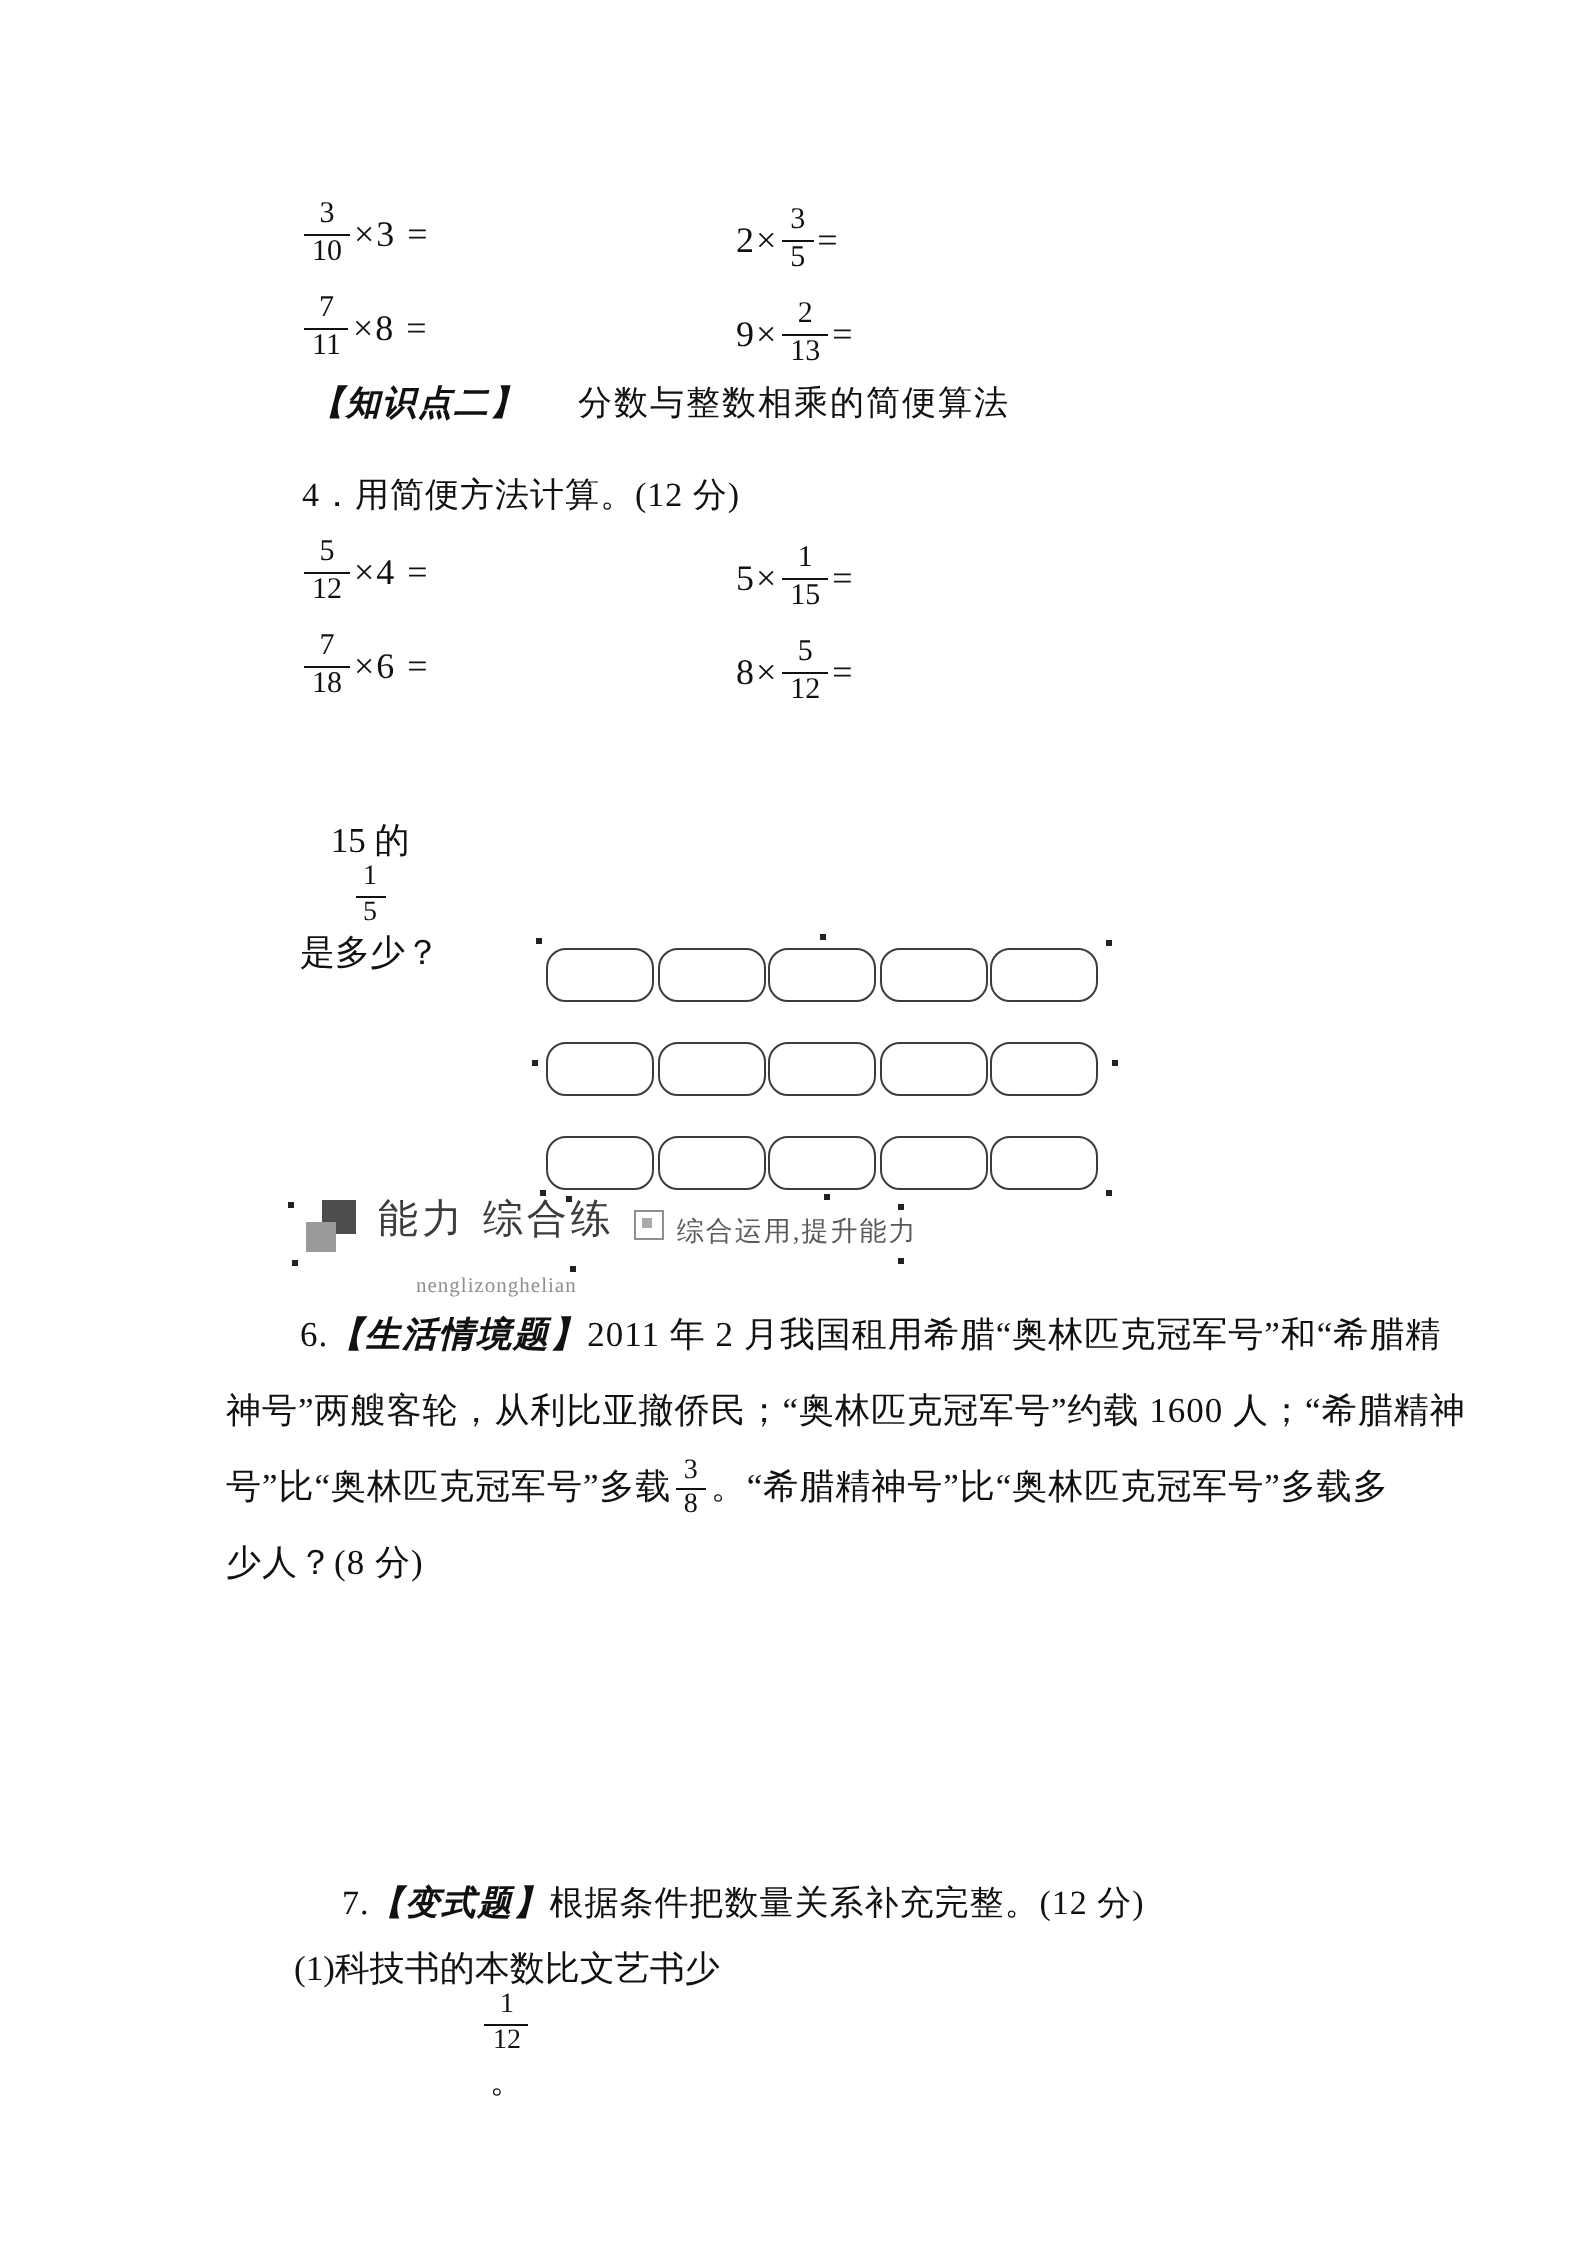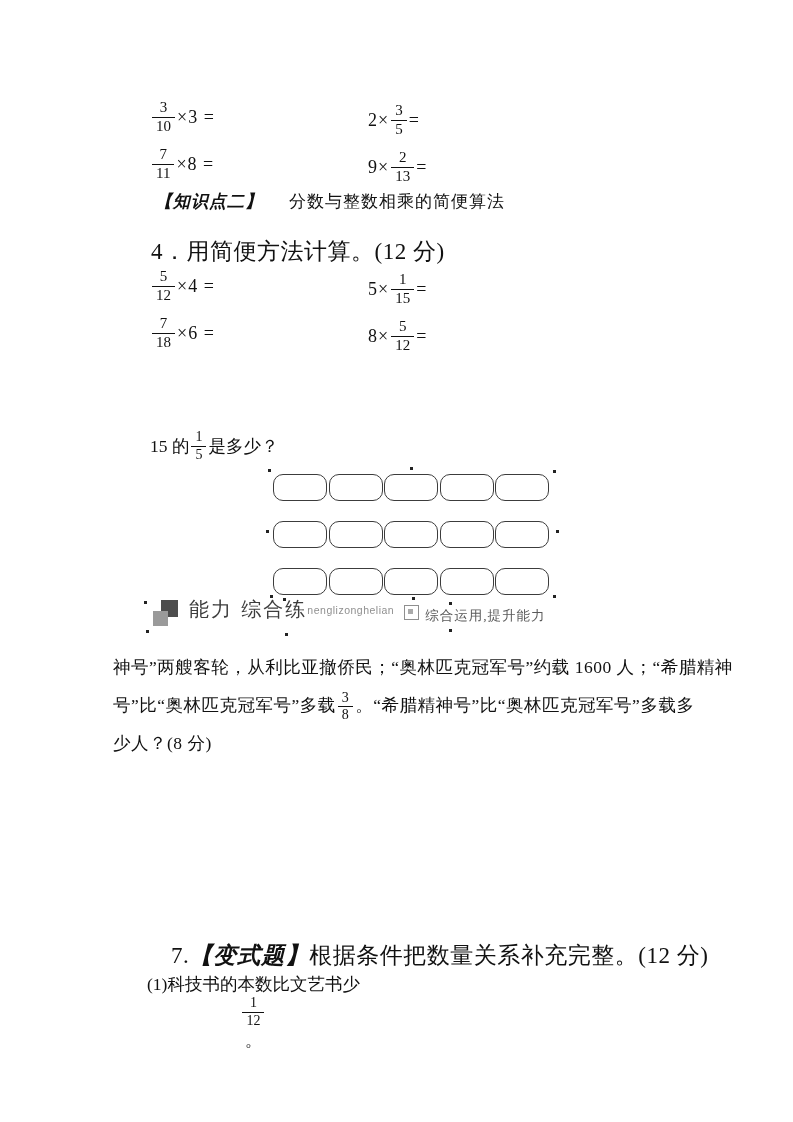--- a/index.html
+++ b/index.html
@@ -18,40 +18,40 @@
   .frac .fnum{padding:0 4px 1px;}
   .frac .fden{border-top:1.2px solid #111;padding:1px 4px 0;}
   .mrow{height:48px;display:flex;align-items:center;}
   .col-left{position:absolute;left:150px;}
   .col-right{position:absolute;left:368px;}
 
   
   .kp{font-size:17px;white-space:nowrap;}
   .kai{font-style:italic;font-weight:600;letter-spacing:1px;}
   .kp .kp-text{margin-left:26px;font-family:Liberation Sans, sans-serif;font-weight:500;font-style:normal;letter-spacing:1px;}
-  .qtitle{font-size:23px;white-space:nowrap;letter-spacing:0.5px;font-family:Liberation Serif, serif;}
+  .qtitle{font-size:17px;white-space:nowrap;letter-spacing:0.5px;font-family:Liberation Serif, serif;}
   .para-line{height:38px;line-height:38px;font-size:17.5px;white-space:nowrap;letter-spacing:0.5px;}
   .para-line .frac{vertical-align:middle;font-size:14px;line-height:1.0;}
   .inline-frac-line{display:flex;align-items:center;height:44px;font-size:17.5px;white-space:nowrap;}
 
   
   .tile-row{display:flex;margin-bottom:20px;}
   .tile{width:52px;height:25px;border:1.4px solid #3c3c3c;border-radius:10px;margin-right:1.5px;background:#fff;}
 
   
   .dot{position:absolute;width:3px;height:3px;background:#222;}
 
   
   .banner{display:flex;align-items:flex-start;}
   .blocks-icon{position:relative;width:32px;height:32px;display:inline-block;}
   .blocks-icon .sq-dark{position:absolute;left:10px;top:1px;width:17px;height:17px;background:#4d4d4d;}
   .blocks-icon .sq-light{position:absolute;left:2px;top:12px;width:15px;height:15px;background:#9a9a9a;}
-  .banner-main{margin-left:6px;display:flex;align-items:center;}
+  .banner-main{margin-left:6px;display:flex;flex-direction:column;align-items:center;}
   .banner-title{font-family:"DejaVu Sans","Liberation Sans",sans-serif;font-size:20px;color:#3d3d3d;letter-spacing:2px;line-height:1.0;}
-  .banner-pinyin{font-family:Liberation Sans, sans-serif;font-size:10.5px;color:#8f8f8f;letter-spacing:0.5px;margin-top:1px;}
+  .banner-pinyin{font-family:Liberation Serif, serif;font-size:10.5px;color:#8f8f8f;letter-spacing:0.5px;margin-top:19px;}
   .mini-sq{width:13px;height:13px;border:1.5px solid #8f8f8f;background:#fff;display:inline-block;margin:6px 0 0 10px;position:relative;}
   .mini-sq::after{content:"";position:absolute;left:2.5px;top:2.5px;width:5px;height:5px;background:#aaa;}
   .banner-tagline{font-size:13.5px;color:#5a5a5a;margin:8px 0 12px 6px;letter-spacing:1px;}
 </style>
 </head>
 <body>
 
 <div class="page">
 
   <div class="abs mrow col-left" style="top:93px;">
@@ -132,21 +132,21 @@
         <span class="lead">8×</span>
         <span class="frac">
           <span class="fnum">5</span>
           <span class="fden">12</span>
         </span>
         <span class="tail">=</span>
       </span>
   </div>
 
 
-  <div class="abs inline-frac-line" style="top:424px;left:150px;">
+  <div class="abs inline-frac-line" style="top:408px;left:150px;flex-direction:column;">
     <span>15 的</span>
       <span class="frac" style="font-size:14px;">
         <span class="fnum">1</span>
         <span class="fden">5</span>
       </span>
       <span>是多少？</span>
   </div>
 
   <div class="abs" style="top:474px;left:273px;">
       <div class="tile-row">
@@ -195,20 +195,23 @@
   </div>
 
   <div class="dot" style="left:144px;top:601px;"></div>
   <div class="dot" style="left:283px;top:598px;"></div>
   <div class="dot" style="left:449px;top:602px;"></div>
   <div class="dot" style="left:146px;top:630px;"></div>
   <div class="dot" style="left:285px;top:633px;"></div>
   <div class="dot" style="left:449px;top:629px;"></div>
 
   <div class="abs" style="top:648px;left:113px;width:600px;">
+    <div class="para-line" style="padding-left:37px;">
+      <span>6.</span><span class="kai">【生活情境题】</span><span>2011 年 2 月我国租用希腊“奥林匹克冠军号”和“希腊精</span>
+    </div>
     <div class="para-line">
       <span>神号”两艘客轮，从利比亚撤侨民；“奥林匹克冠军号”约载 1600 人；“希腊精神</span>
     </div>
     <div class="para-line">
       <span>号”比“奥林匹克冠军号”多载</span><span class="frac" style="display:inline-flex;">
           <span class="fnum">3</span>
           <span class="fden">8</span>
         </span><span>。“希腊精神号”比“奥林匹克冠军号”多载多</span>
     </div>
     <div class="para-line">

